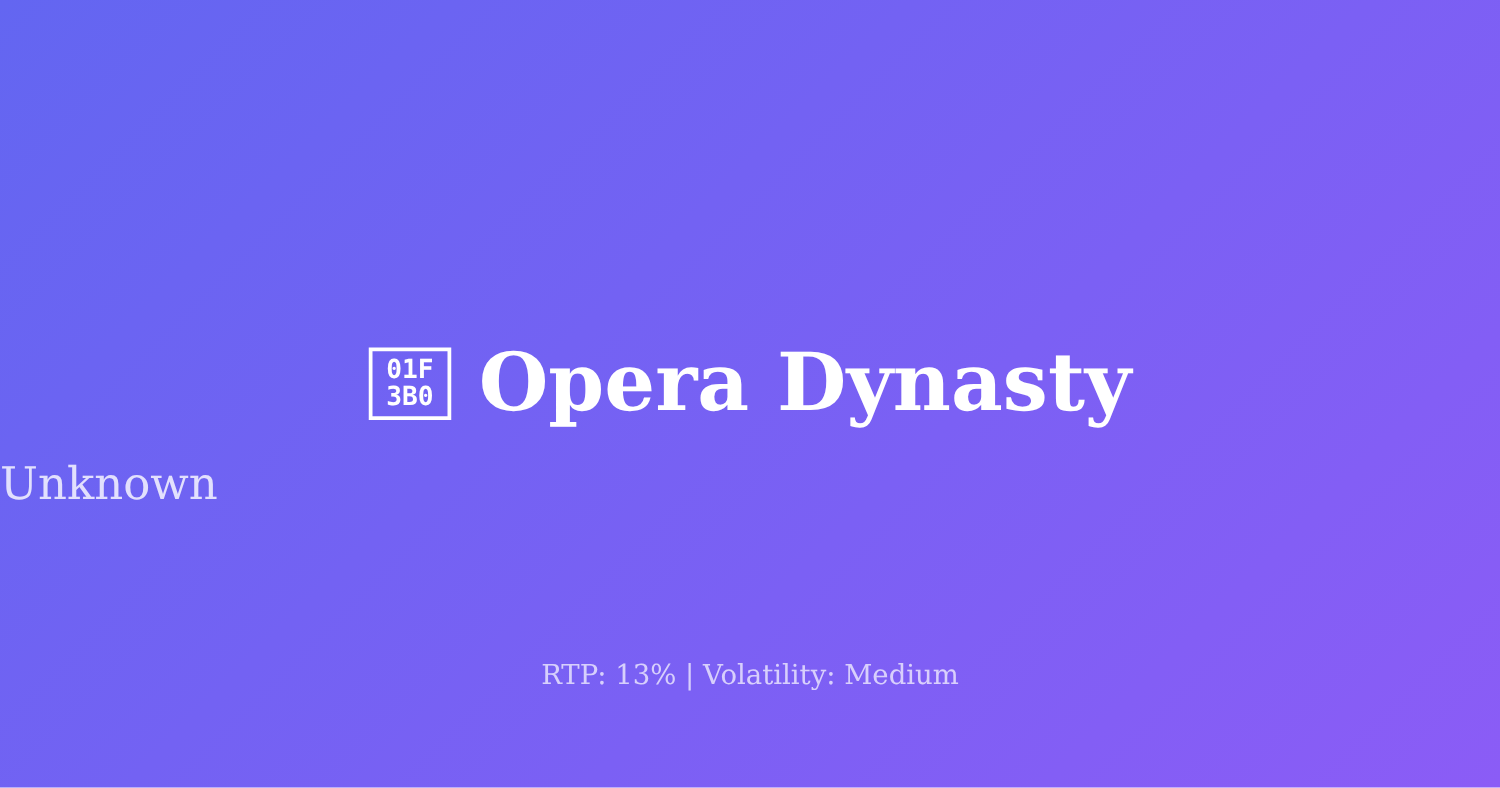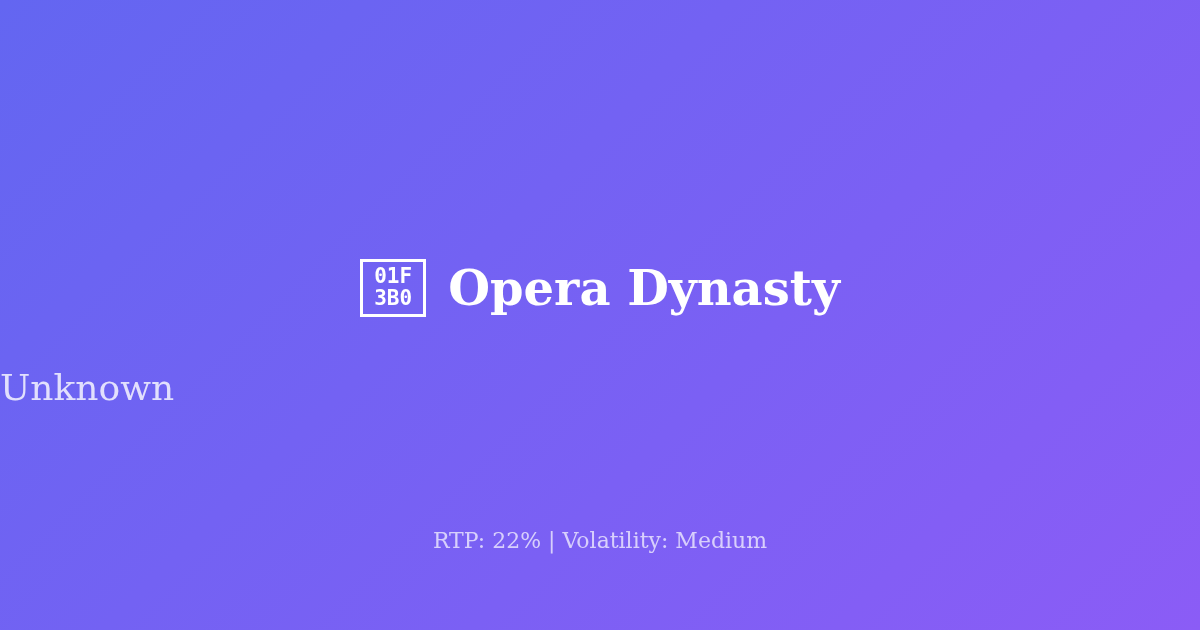--- a/index.html
+++ b/index.html
@@ -59,21 +59,21 @@
     color: #FFFFFF;
     flex: none;
   }
   .tofu-glyph span {
     display: block;
   }
 
   .game-title {
     font-family: "DejaVu Serif", "Liberation Serif", serif;
     font-weight: 700;
-    font-size: 48px;
+    font-size: 64px;
     line-height: 1;
     color: #FFFFFF;
     white-space: nowrap;
     letter-spacing: 0px;
   }
 
   
   .game-subtitle {
     position: absolute;
     left: 0;
@@ -112,15 +112,15 @@
       <span>01F</span>
       <span>3B0</span>
     </span>
 
     <h1 class="game-title">Opera Dynasty</h1>
 
   </div>
 
   <div class="game-subtitle">Unknown</div>
 
-  <div class="game-stats">RTP: 22% | Volatility: Medium</div>
+  <div class="game-stats">RTP: 13% | Volatility: Medium</div>
 
 </div>
 
 </body></html>

